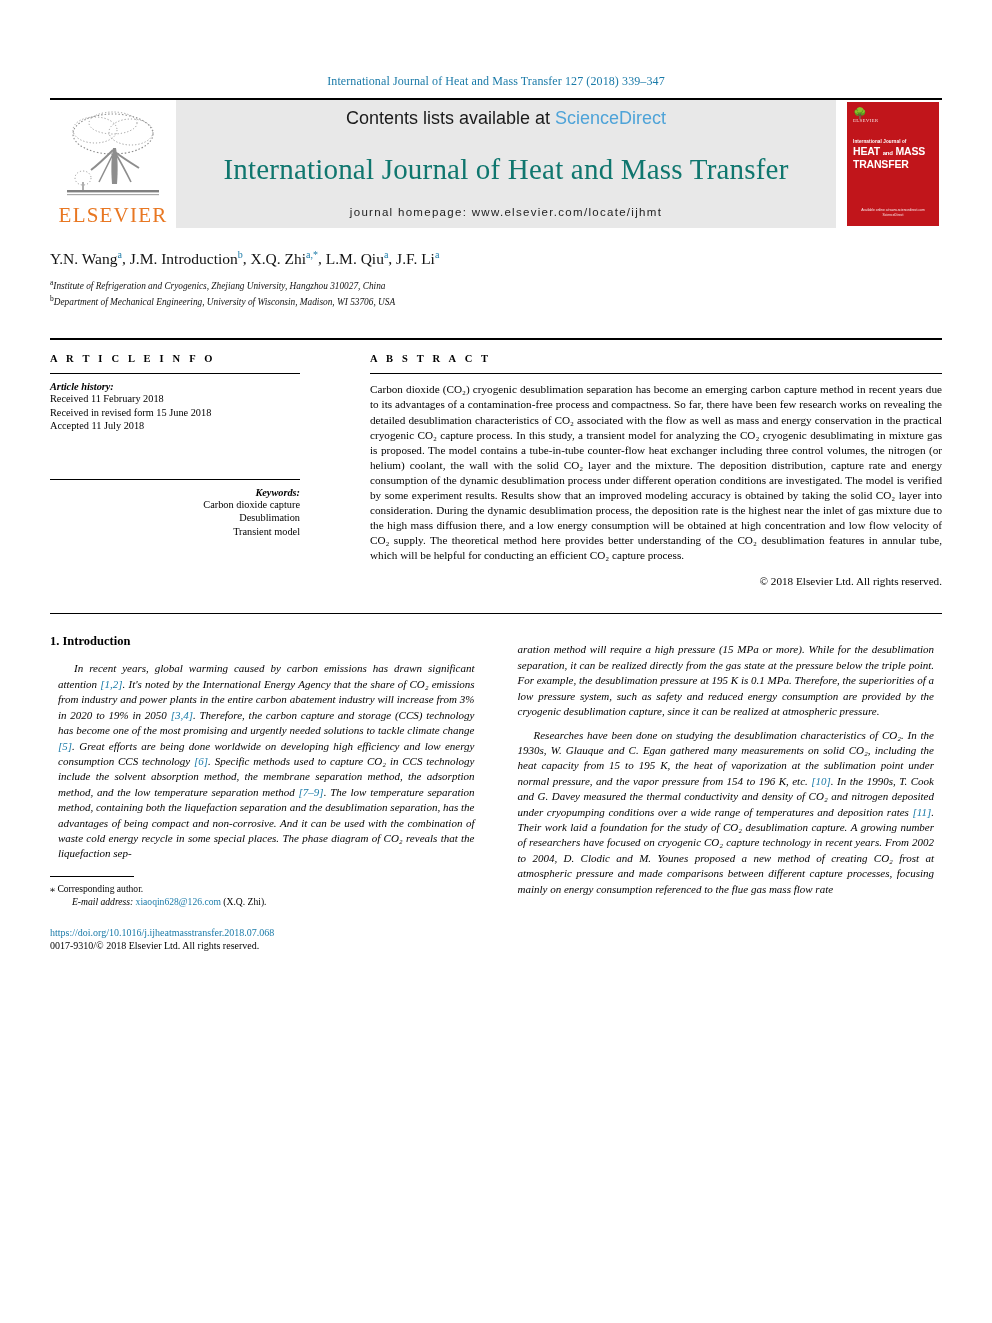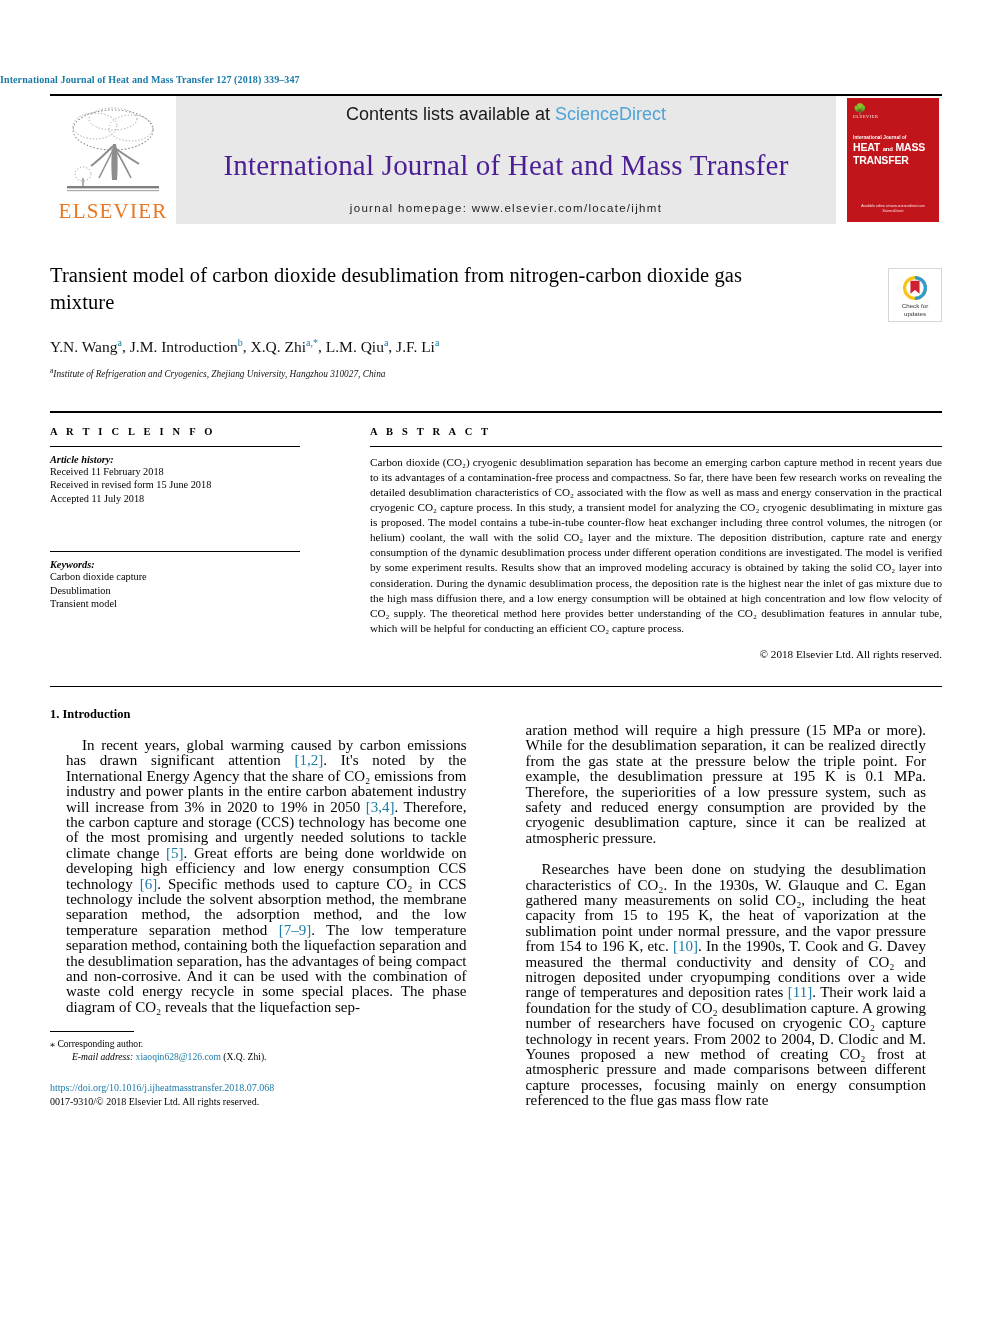--- a/index.html
+++ b/index.html
@@ -11,26 +11,25 @@
     font-family: "Liberation Serif", "DejaVu Serif", serif;
     color: #000000;
     position: relative;
     overflow: hidden;
   }
 
   .page { position: relative; width: 992px; height: 1323px; padding: 0; }
 
   
   .running-head {
-    text-align: left;
-    font-size: 10px;
+    text-align: center;
+    font-size: 12px;
     color: #1a7aa8;
     padding-top: 74px;
     letter-spacing: .1px;
-    font-weight: bold;
   }
 
   
   .masthead {
     margin: 9px 50px 0 50px;
     border-top: 2.5px solid #000;
     display: flex;
     align-items: stretch;
     height: 130px;
   }
@@ -60,21 +59,21 @@
     align-items: center;
     justify-content: center;
     padding: 6px 0 8px 0;
   }
   .contents-line { font-size: 18px; color: #1a1a1a; font-family: "Liberation Sans", sans-serif; }
   .contents-line .sd { color: #4ea3d8; }
   .journal-title {
     font-size: 29px;
     margin: 24px 0 20px 0;
     letter-spacing: .2px;
-    color: #4c1d95;
+    color: #0f766e;
   }
   .homepage-line {
     font-size: 11.5px;
     font-family: "Liberation Sans", sans-serif;
     letter-spacing: 1.3px;
     color: #222;
   }
   .cover-thumb {
     flex: 0 0 98px;
     width: 98px;
@@ -164,21 +163,21 @@
   .col-abstract { flex: 1 1 auto; }
   .sec-label {
     font-family: "Liberation Serif", serif;
     font-weight: bold;
     font-size: 10.5px;
     letter-spacing: 3.2px;
   }
   .rule { border-top: 1.6px solid #000; margin-top: 9px; }
   .hist-title, .kw-title { font-style: italic; font-weight: bold; font-size: 10.3px; margin-top: 7px; }
   .hist-line, .kw-line { font-size: 10.3px; line-height: 13.5px; }
-  .kw-block { margin-top: 46px; }
+  .kw-block { margin-top: 46px; text-align: right; }
   .abstract-body {
     font-size: 11.2px;
     line-height: 15.1px;
     text-align: justify;
     margin-top: 8px;
     hyphens: manual;
   }
   .copyright { text-align: right; font-size: 11.2px; margin-top: 12px; }
 
   
@@ -189,25 +188,26 @@
     gap: 27px;
   }
   .bcol { flex: 1 1 0; min-width: 0; }
   .sec-head {
     font-family: "Liberation Serif", serif;
     font-weight: bold;
     font-size: 12.5px;
     margin: 0 0 12px 0;
   }
   .para {
-    font-size: 15px;
+    font-size: 11px;
     line-height: 15.4px;
     text-align: justify;
-    margin: 16px;
+    margin: 8px;
     text-indent: 16px;
+    font-style: italic;
   }
   .para + .para { margin-top: 0; }
   .ref { color: #1a7aa8; }
 
   
   .footnote-wrap { margin-top: 14px; }
   .fn-rule { width: 84px; border-top: 1.1px solid #000; margin-bottom: 5px; }
   .fn-line { font-size: 9.6px; line-height: 13px; padding-left: 12px; text-indent: -12px; }
   .fn-line .star { font-size: 10px; }
   .fn-email { font-style: italic; }
@@ -262,42 +262,32 @@
           <span>HEAT</span>
           <small>and</small>
           <span>MASS</span><br>
           <span>TRANSFER</span>
         </div>
         <div class="cover-foot">Available online at www.sciencedirect.com<br>ScienceDirect</div>
       </div>
     </div>
   </div>
 
-  <div class="title-block">
-    <h1 class="paper-title">Transient model of carbon dioxide desublimation from nitrogen-carbon dioxide gas mixture</h1>
-    <div class="crossmark">
-      <svg class="cm-mark" viewBox="0 0 40 40">
-        <circle cx="20" cy="20" r="16" fill="none" stroke="#f5c518" stroke-width="5"></circle>
-        <path d="M20 4 a16 16 0 0 1 0 32" fill="none" stroke="#2e9bd6" stroke-width="5"></path>
-        <path d="M13 9 h14 v20 l-7 -6 l-7 6 Z" fill="#cf2030"></path>
-      </svg>
-      <div class="cm-text">Check for<br>updates</div>
-    </div>
-  </div>
 
   <div class="authors">
     <span><span>Y.N. Wang</span><sup>a</sup></span>,
     <span><span>J.M. Introduction</span><sup>b</sup></span>,
     <span><span>X.Q. Zhi</span><sup>a,*</sup></span>,
     <span><span>L.M. Qiu</span><sup>a</sup></span>,
     <span><span>J.F. Li</span><sup>a</sup></span>
   </div>
 
   <div class="affil">
     <div><sup>a</sup><span>Institute of Refrigeration and Cryogenics, Zhejiang University, Hangzhou 310027, China</span></div>
+    <div><sup>b</sup><span>Department of Mechanical Engineering, University of Wisconsin, Madison, WI 53706, USA</span></div>
   </div>
 
   <div class="info-abstract">
 
     <div class="col-info">
       <div class="sec-label">A R T I C L E  I N F O</div>
       <div class="rule"></div>
       <div class="hist-title">Article history:</div>
       <div class="hist-line">Received 11 February 2018</div>
       <div class="hist-line">Received in revised form 15 June 2018</div>

